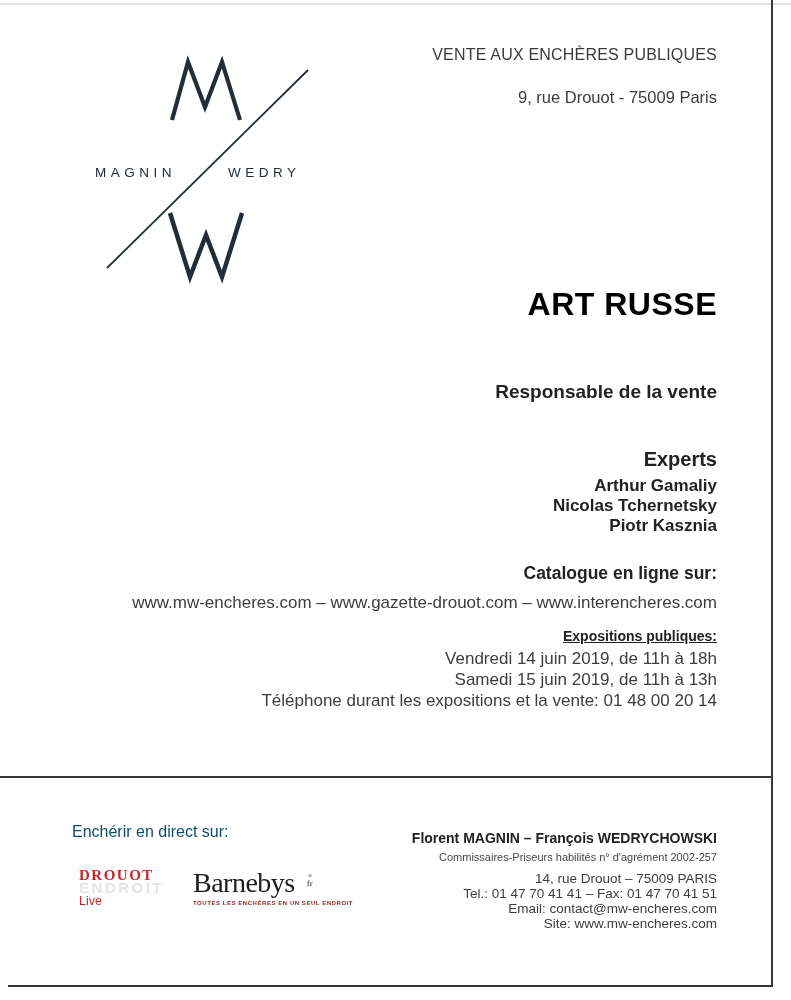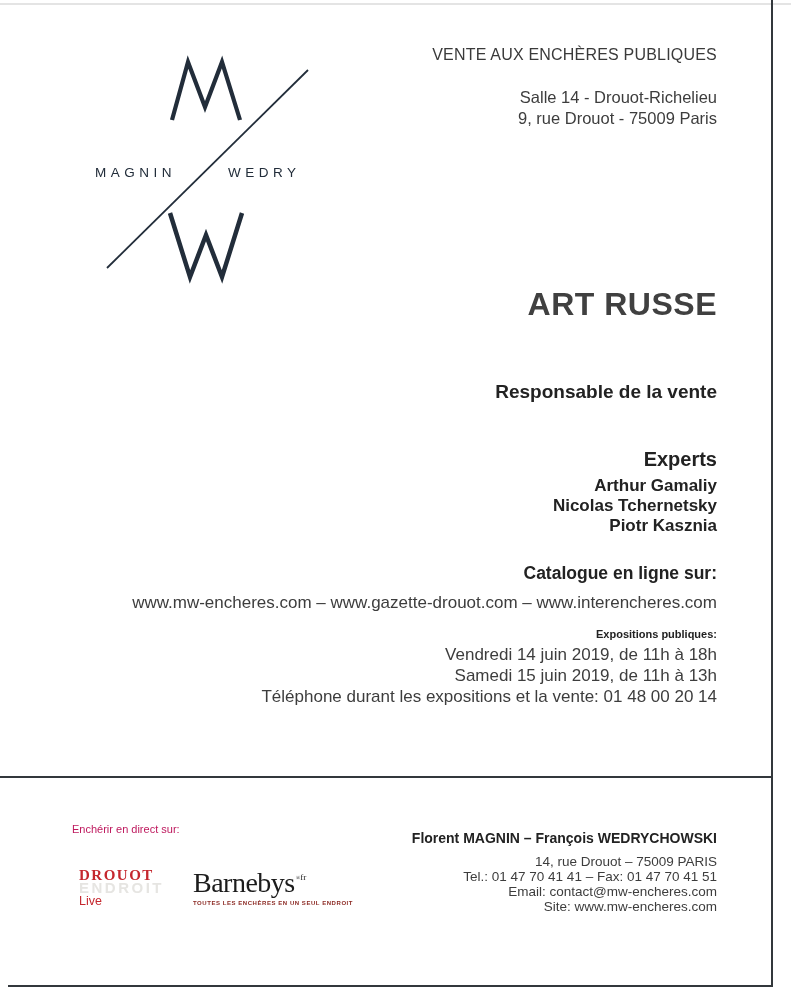--- a/index.html
+++ b/index.html
@@ -31,33 +31,33 @@
   .h-md{font-size:19px;font-weight:bold;color:#222;}
   .h-sm{font-size:17px;font-weight:bold;color:#222;}
   .g-resp .h-sm{margin-top:3px;}
   .g-experts{top:448px;}
   .g-experts .h-md{font-size:20px;}
   .experts-list{margin-top:5px;font-size:17px;font-weight:bold;color:#222;line-height:20px;}
   .g-catalogue{top:563px;}
   .g-catalogue .h-sm{font-size:17.5px;}
   .url-line{margin-top:9px;font-size:17px;color:#3d3d3d;}
   .g-expos{top:628px;}
-  .g-expos .h-sm{font-size:11px;}
+  .g-expos .h-sm{font-size:14px;text-decoration:underline;}
   .expos-lines{margin-top:4px;font-size:17px;line-height:21px;color:#3d3d3d;}
 
   
-  .bid-label{position:absolute;left:72px;top:823px;font-size:11px;color:#be185d;}
+  .bid-label{position:absolute;left:72px;top:823px;font-size:16px;color:#0c4a6e;}
   .drouot{position:absolute;left:79px;top:868px;width:95px;line-height:1;}
   .drouot-main{font-size:15px;font-weight:bold;letter-spacing:1.5px;font-family:Liberation Serif, serif;}
   .drouot-digital{font-size:15px;letter-spacing:2.5px;color:#e6e5e2;margin-top:-3px;font-weight:bold;}
   .drouot-live{font-size:12.5px;font-weight:normal;margin-top:0px;}
   .barnebys{position:absolute;left:193px;top:871px;}
-  .bb-row{display:flex;align-items:flex-start;}
+  .bb-row{display:flex;align-items:flex-start;gap:11px;}
   .bb-name{font-family:"Liberation Serif", serif;font-size:28px;line-height:24px;color:#1c1c1c;letter-spacing:-.5px;}
-  .bb-tld{display:inline-flex;align-items:center;margin-left:1px;margin-top:2px;font-family:"Liberation Serif", serif;color:#1c1c1c;}
+  .bb-tld{display:inline-flex;flex-direction:column;align-items:center;margin-left:1px;margin-top:2px;font-family:"Liberation Serif", serif;color:#1c1c1c;}
   .bb-reg{font-size:6px;line-height:6px;}
   .bb-fr{font-size:9px;line-height:9px;}
   .bb-tagline{margin-top:5px;font-size:6px;letter-spacing:.55px;color:#8c2a24;font-weight:bold;}
 
   .footer-right{position:absolute;right:74px;top:830px;text-align:right;}
   .officers{font-size:14px;font-weight:bold;color:#222;}
   .accreditation{font-size:11px;color:#464646;margin-top:5px;}
   .addr{margin-top:8px;font-size:13.5px;line-height:15px;color:#3d3d3d;}
 </style>
 </head>
@@ -76,26 +76,25 @@
       <line x1="22" y1="228" x2="223" y2="30" stroke="#222d3a" stroke-width="1.8"></line>
       <polyline points="85,173 105,237 121,195 137,237 157,173" fill="none" stroke="#222d3a" stroke-width="4.5"></polyline>
       <text x="10" y="137" font-size="13.5" letter-spacing="4.5" fill="#222d3a" font-family="Liberation Sans, sans-serif" font-weight="500">MAGNIN</text>
       <text x="143" y="137" font-size="13.5" letter-spacing="4.5" fill="#222d3a" font-family="Liberation Sans, sans-serif" font-weight="500">WEDRY</text>
     </svg>
   </div>
 
   <div class="col g-sale-type">VENTE AUX ENCHÈRES PUBLIQUES</div>
 
   <div class="col g-venue">
-    <div>Salle 14 - Drouot-Richelieu</div>
     <div>9, rue Drouot - 75009 Paris</div>
   </div>
 
 
-  <div class="col g-title" style="color:#404040">ART RUSSE</div>
+  <div class="col g-title" style="color:#000000">ART RUSSE</div>
 
   <div class="col g-resp">
     <div class="h-md">Responsable de la vente</div>
   </div>
 
   <div class="col g-catalogue">
     <div class="h-sm">Catalogue en ligne sur:</div>
     <div class="url-line">www.mw-encheres.com – www.gazette-drouot.com – www.interencheres.com</div>
   </div>
 
@@ -131,20 +130,21 @@
       <span class="bb-tld">
         <span class="bb-reg">®</span>
         <span class="bb-fr">fr</span>
       </span>
     </div>
     <div class="bb-tagline">TOUTES LES ENCHÈRES EN UN SEUL ENDROIT</div>
   </div>
 
   <div class="footer-right">
     <div class="officers">Florent MAGNIN – François WEDRYCHOWSKI</div>
+    <div class="accreditation">Commissaires-Priseurs habilités n° d'agrément 2002-257</div>
     <div class="addr">
       <div>14, rue Drouot – 75009 PARIS</div>
       <div>Tel.: 01 47 70 41 41 – Fax: 01 47 70 41 51</div>
       <div>Email: contact@mw-encheres.com</div>
       <div>Site: www.mw-encheres.com</div>
     </div>
   </div>
 
 </div>
 

